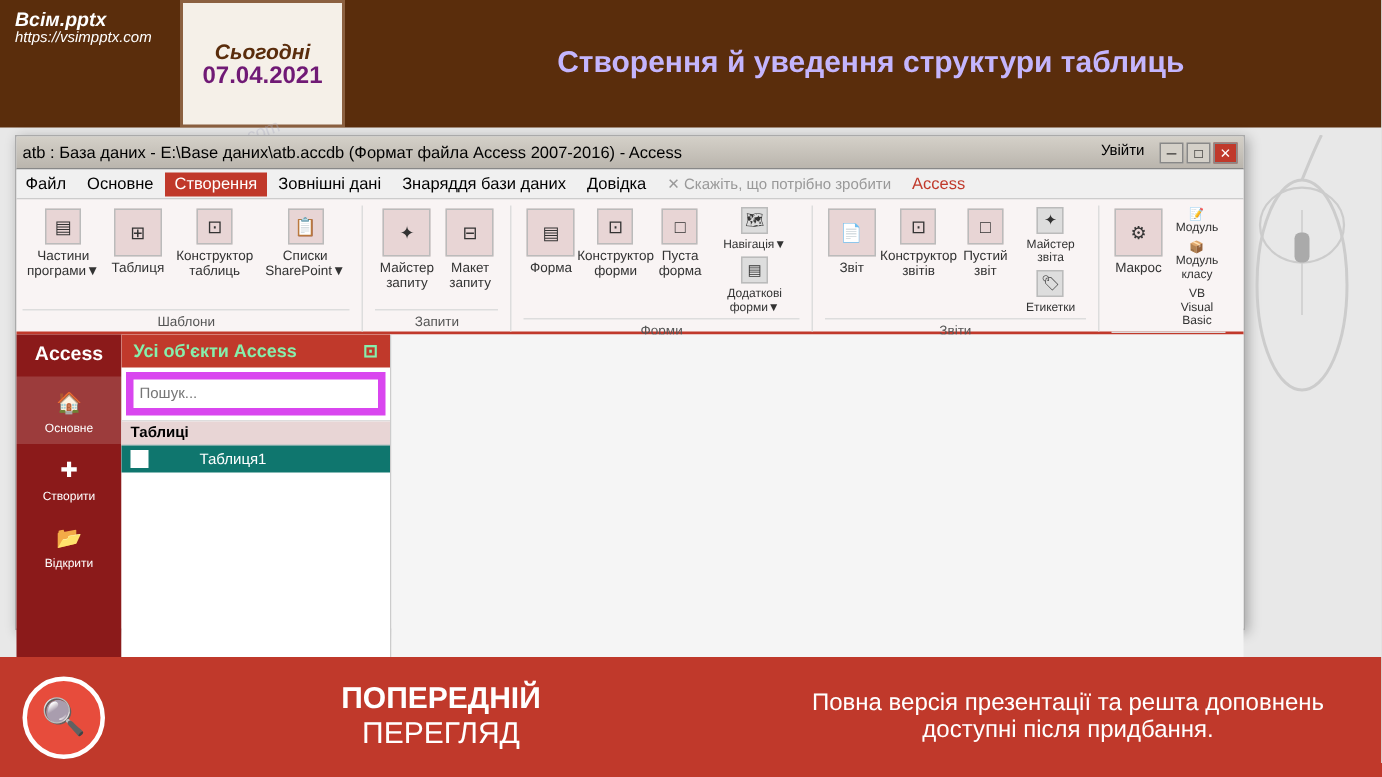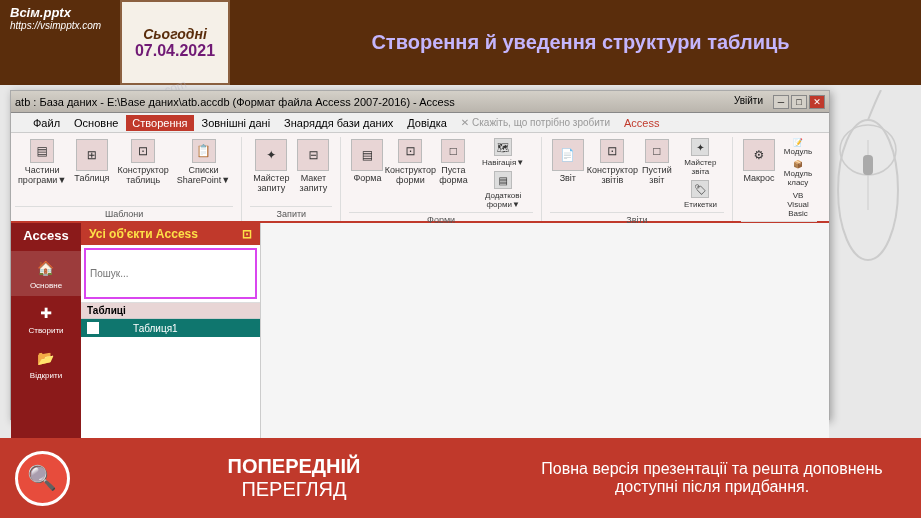--- a/index.html
+++ b/index.html
@@ -150,21 +150,21 @@
       background: #d4d0c8;
     }
 
     
     .menu-bar {
       height: 20px;
       background: #f0f0f0;
       display: flex;
       align-items: center;
       border-bottom: 1px solid #ccc;
-      padding: 0 16px;
+      padding: 0 0;
       gap: 2px;
     }
 
     .menu-item {
       font-size: 11px;
       padding: 2px 6px;
       cursor: pointer;
       color: #000;
     }
 
@@ -255,39 +255,39 @@
     .nav-panel {
       width: 180px;
       background: #fff;
       border-right: 1px solid #ccc;
       display: flex;
       flex-direction: column;
     }
 
     .nav-panel-header {
       background: #c0392b;
-      color: #fde047;
+      color: #86efac;
       font-size: 12px;
       font-weight: bold;
       padding: 4px 8px;
       display: flex;
       justify-content: space-between;
       align-items: center;
     }
 
     .nav-search {
       padding: 3px;
       border-bottom: 1px solid #ddd;
     }
 
     .nav-search input {
       width: 100%;
       font-size: 10px;
-      border: 2px solid #d946ef;
-      padding: 18px 4px;
+      border: 5px solid #d946ef;
+      padding: 4px 4px;
     }
 
     .nav-section {
       background: #e8d5d5;
       font-size: 10px;
       font-weight: bold;
       padding: 2px 6px;
       border-bottom: 1px solid #ccc;
     }
 

